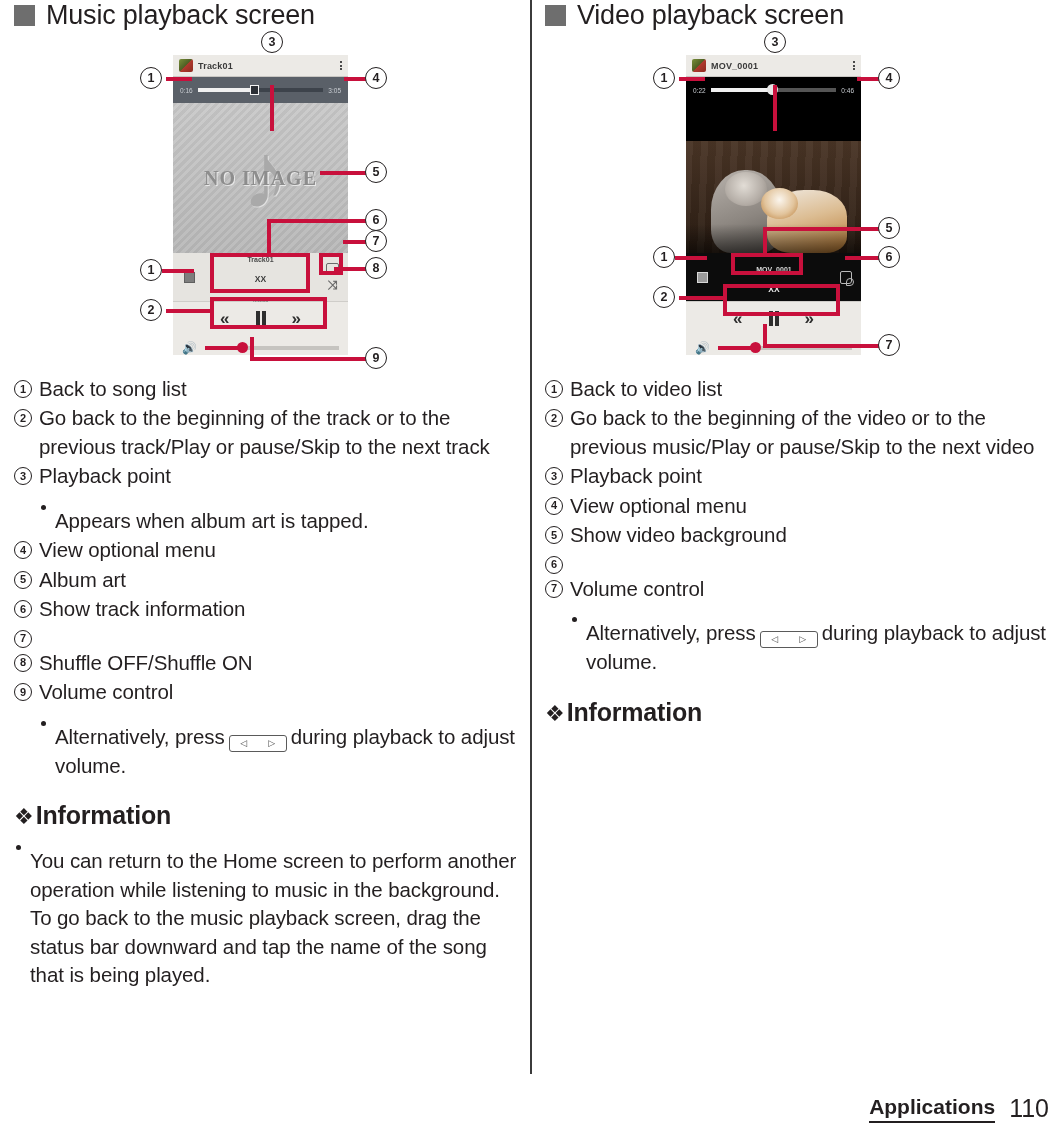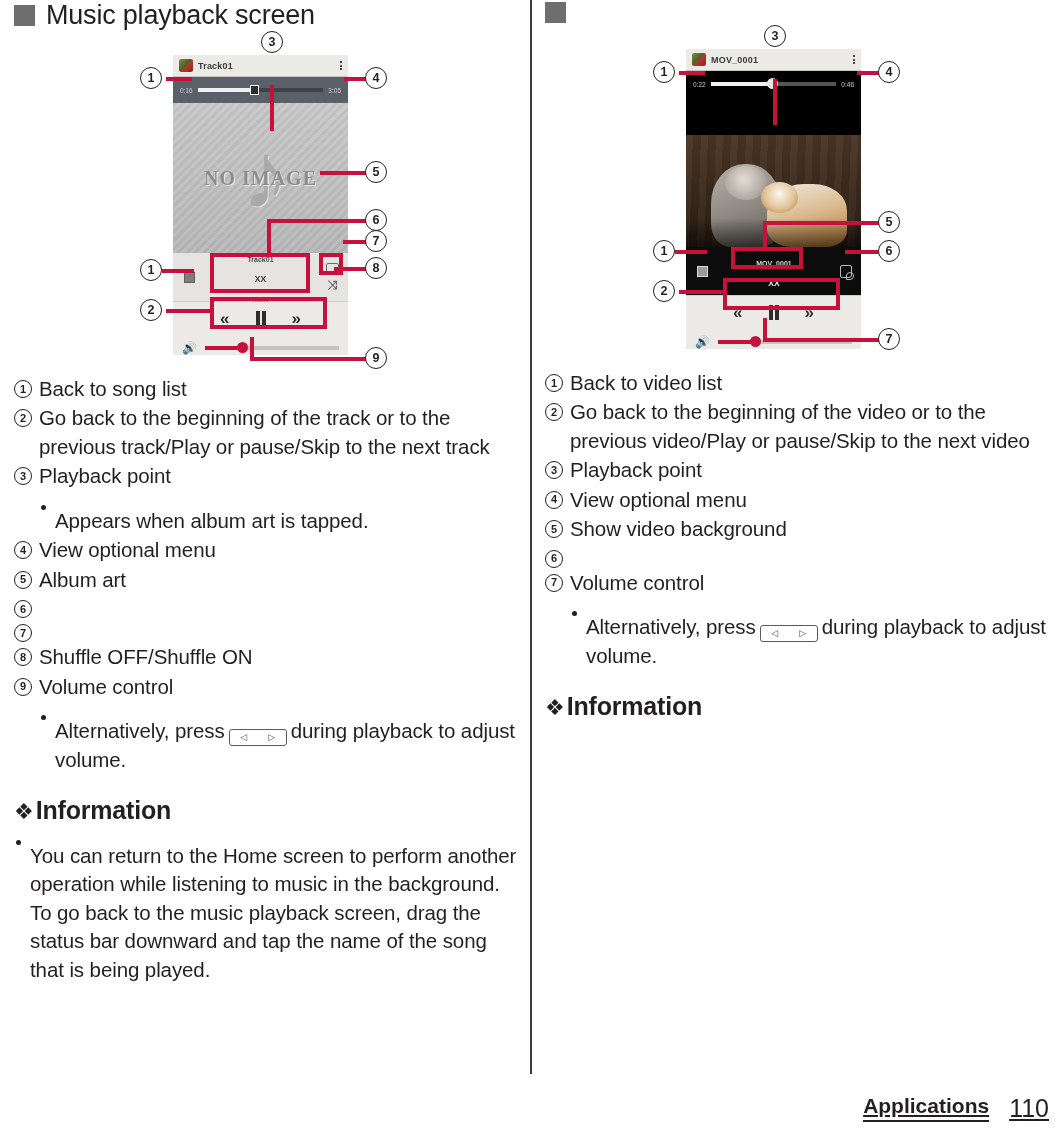--- a/index.html
+++ b/index.html
@@ -268,21 +268,21 @@
   .info-head {
     display: flex; align-items: baseline; gap: 2px;
     margin-top: 21px; margin-bottom: 2px;
   }
   .info-head .dia { font-size: 22px; color: #231f20; line-height: 1; }
   .info-head .txt { font-size: 25px; font-weight: 700; color: #231f20; letter-spacing: -0.2px; }
 
   
   .footer {
     position: absolute; right: 14px; bottom: 10px;
-    display: flex; align-items: flex-start; gap: 20px; text-decoration: underline;
+    display: flex; align-items: center; gap: 14px;
   }
   .footer .sect {
     font-size: 21px; font-weight: 700; color: #231f20;
     border-bottom: 2.5px solid #231f20; padding-bottom: 2px;
   }
   .footer .pg { font-size: 25px; color: #231f20; }
 </style>
 </head>
 <body>
 
@@ -419,20 +419,21 @@
         <span class="txt">View optional menu</span>
       </div>
 
       <div class="li">
         <span class="num">5</span>
         <span class="txt">Album art</span>
       </div>
 
       <div class="li">
         <span class="num">6</span>
+        <span class="txt">Show track information</span>
       </div>
 
       <div class="li">
         <span class="num">7</span>
       </div>
 
       <div class="li">
         <span class="num">8</span>
         <span class="txt">Shuffle OFF/Shuffle ON</span>
       </div>
@@ -457,20 +458,21 @@
     <div class="sub" style="margin-left:2px;">
       <span class="dot"></span>
       <span class="txt">You can return to the Home screen to perform another operation while listening to music in the background. To go back to the music playback screen, drag the status bar downward and tap the name of the song that is being played.</span>
     </div>
   </div>
 
   <div class="col col-right">
 
     <div class="sec-head">
       <span class="sq"></span>
+      <span class="txt">Video playback screen</span>
     </div>
 
     <div class="figure fig-right">
 
       <div class="phone">
 
         <div class="ph-title">
           <span class="ph-appicon"></span>
           <span class="ph-name">MOV_0001</span>
           <span class="ph-kebab">
@@ -562,21 +564,21 @@
 
     <div class="list">
 
       <div class="li">
         <span class="num">1</span>
         <span class="txt">Back to video list</span>
       </div>
 
       <div class="li">
         <span class="num">2</span>
-        <span class="txt">Go back to the beginning of the video or to the previous video/Play or pause/Skip to the next video</span>
+        <span class="txt">Go back to the beginning of the video or to the previous music/Play or pause/Skip to the next video</span>
       </div>
 
       <div class="li">
         <span class="num">3</span>
         <span class="txt">Playback point</span>
       </div>
 
       <div class="li">
         <span class="num">4</span>
         <span class="txt">View optional menu</span>

